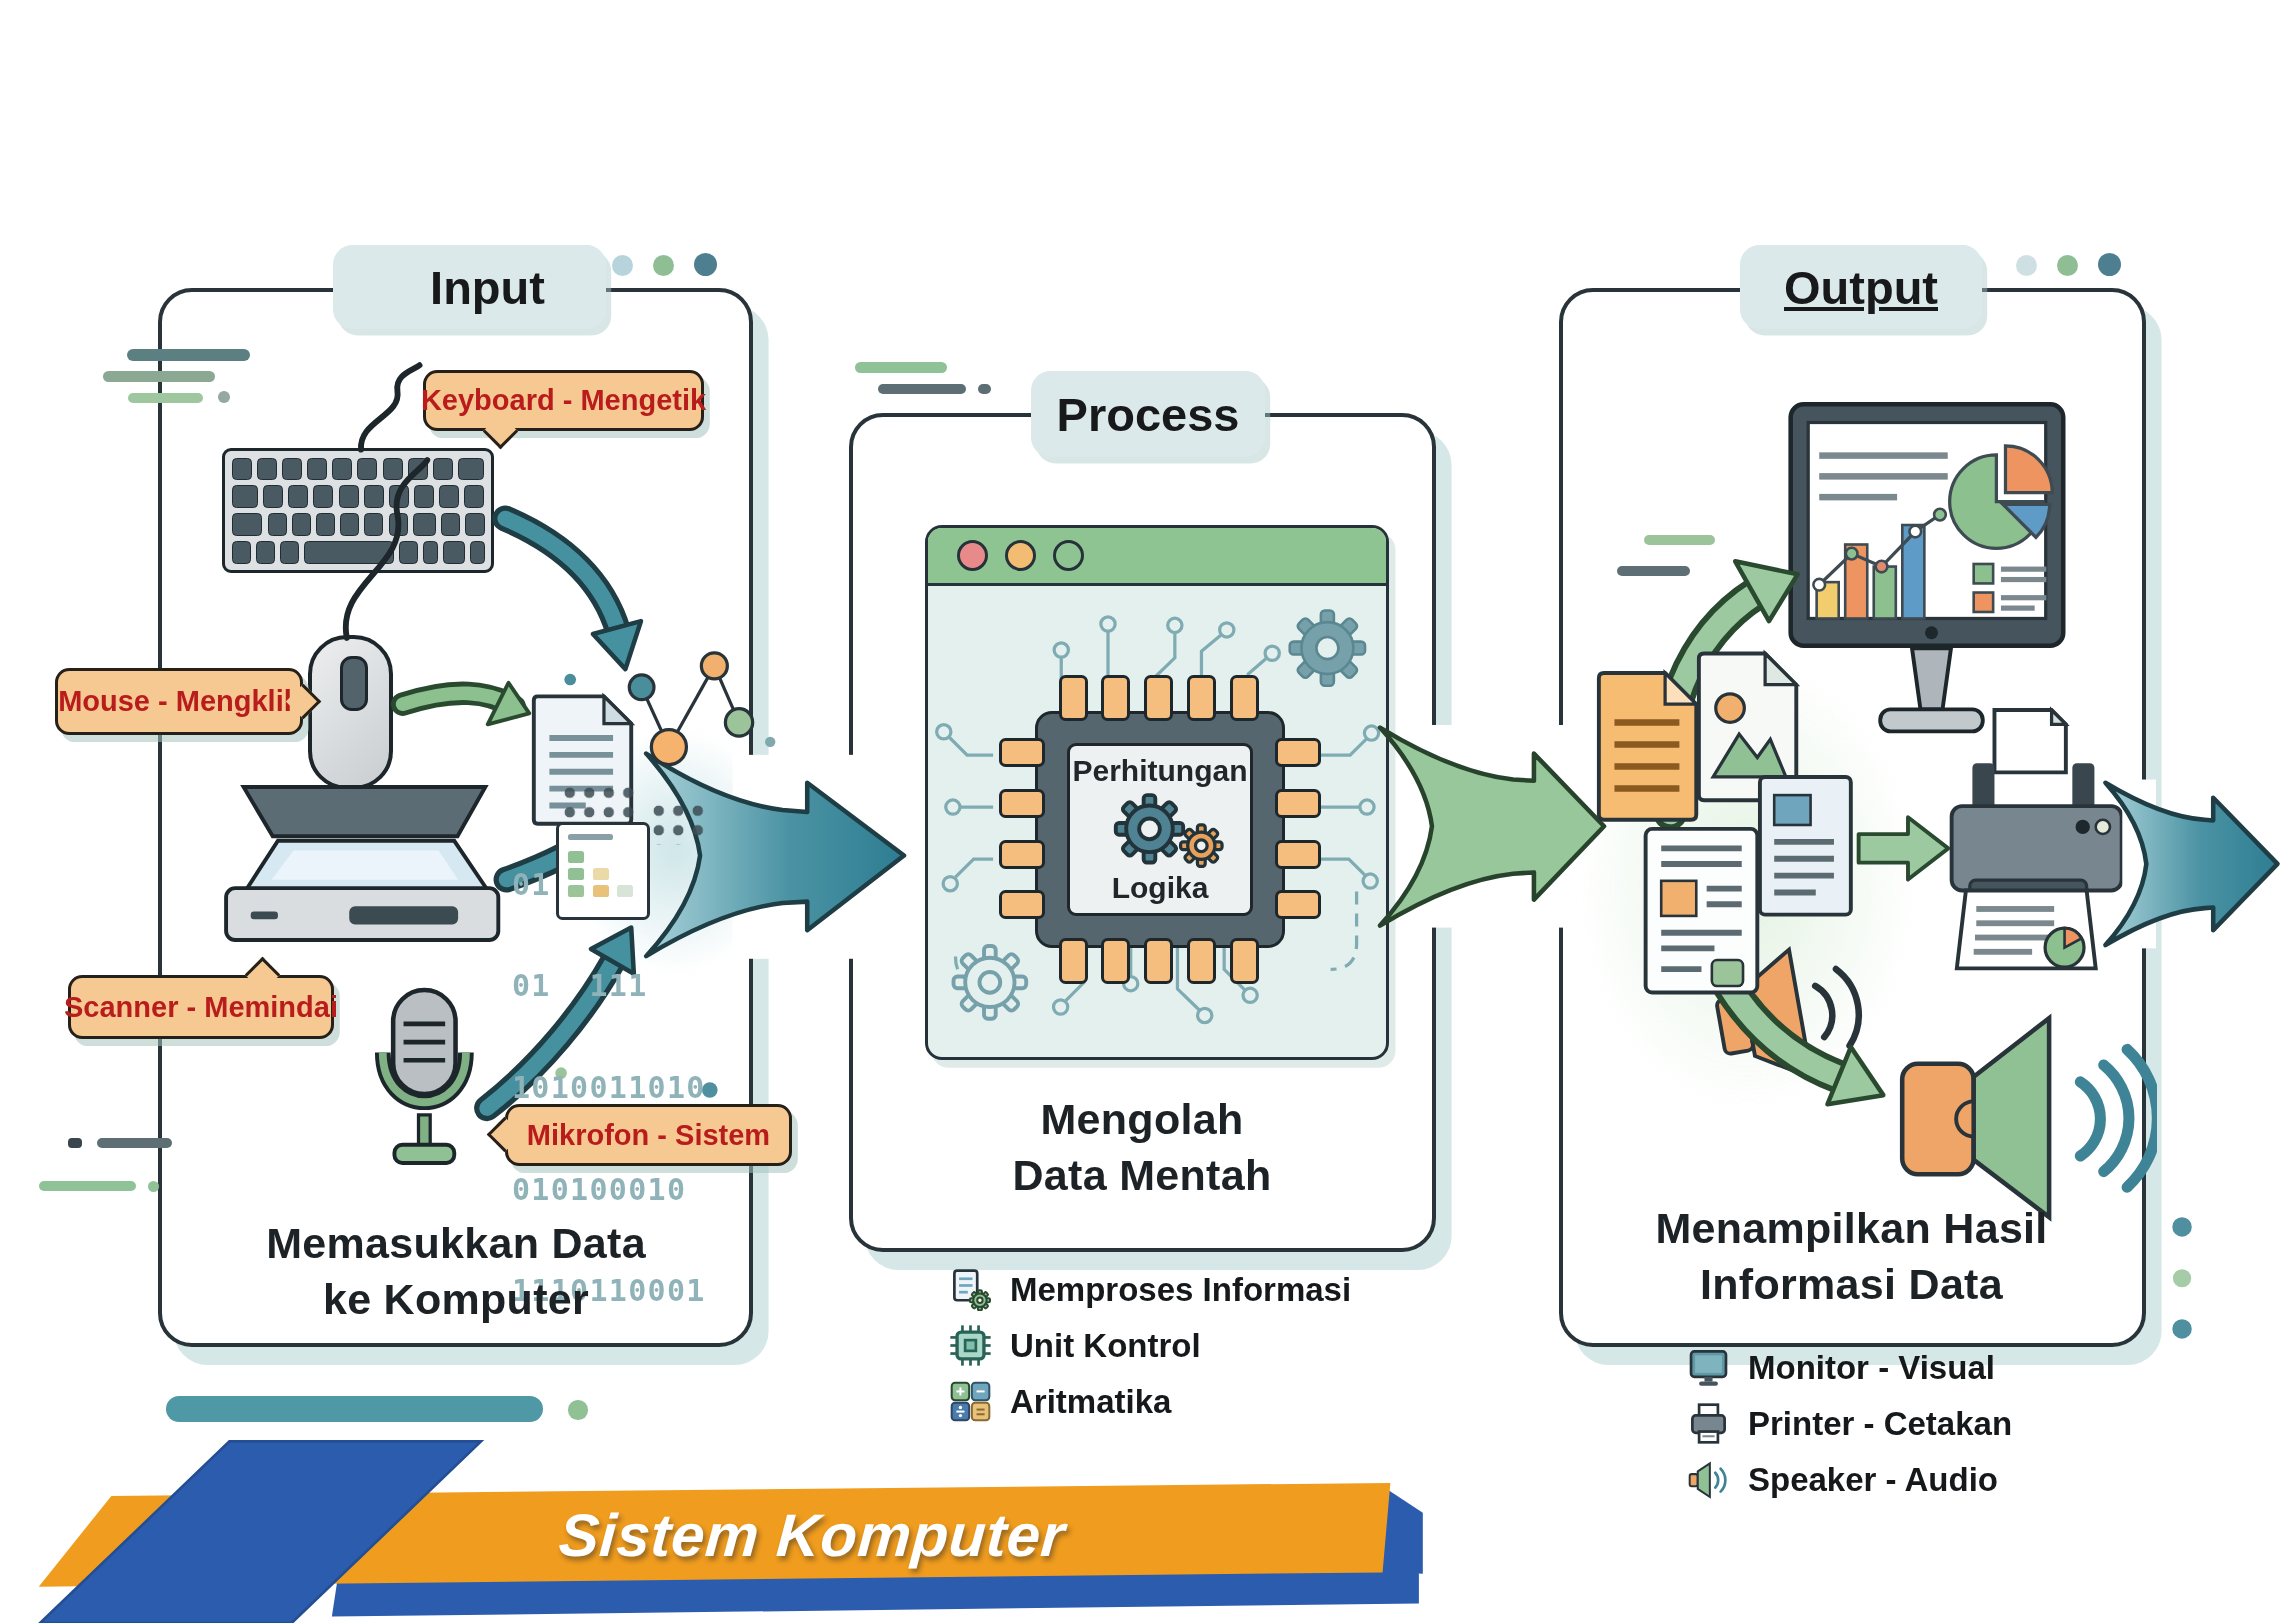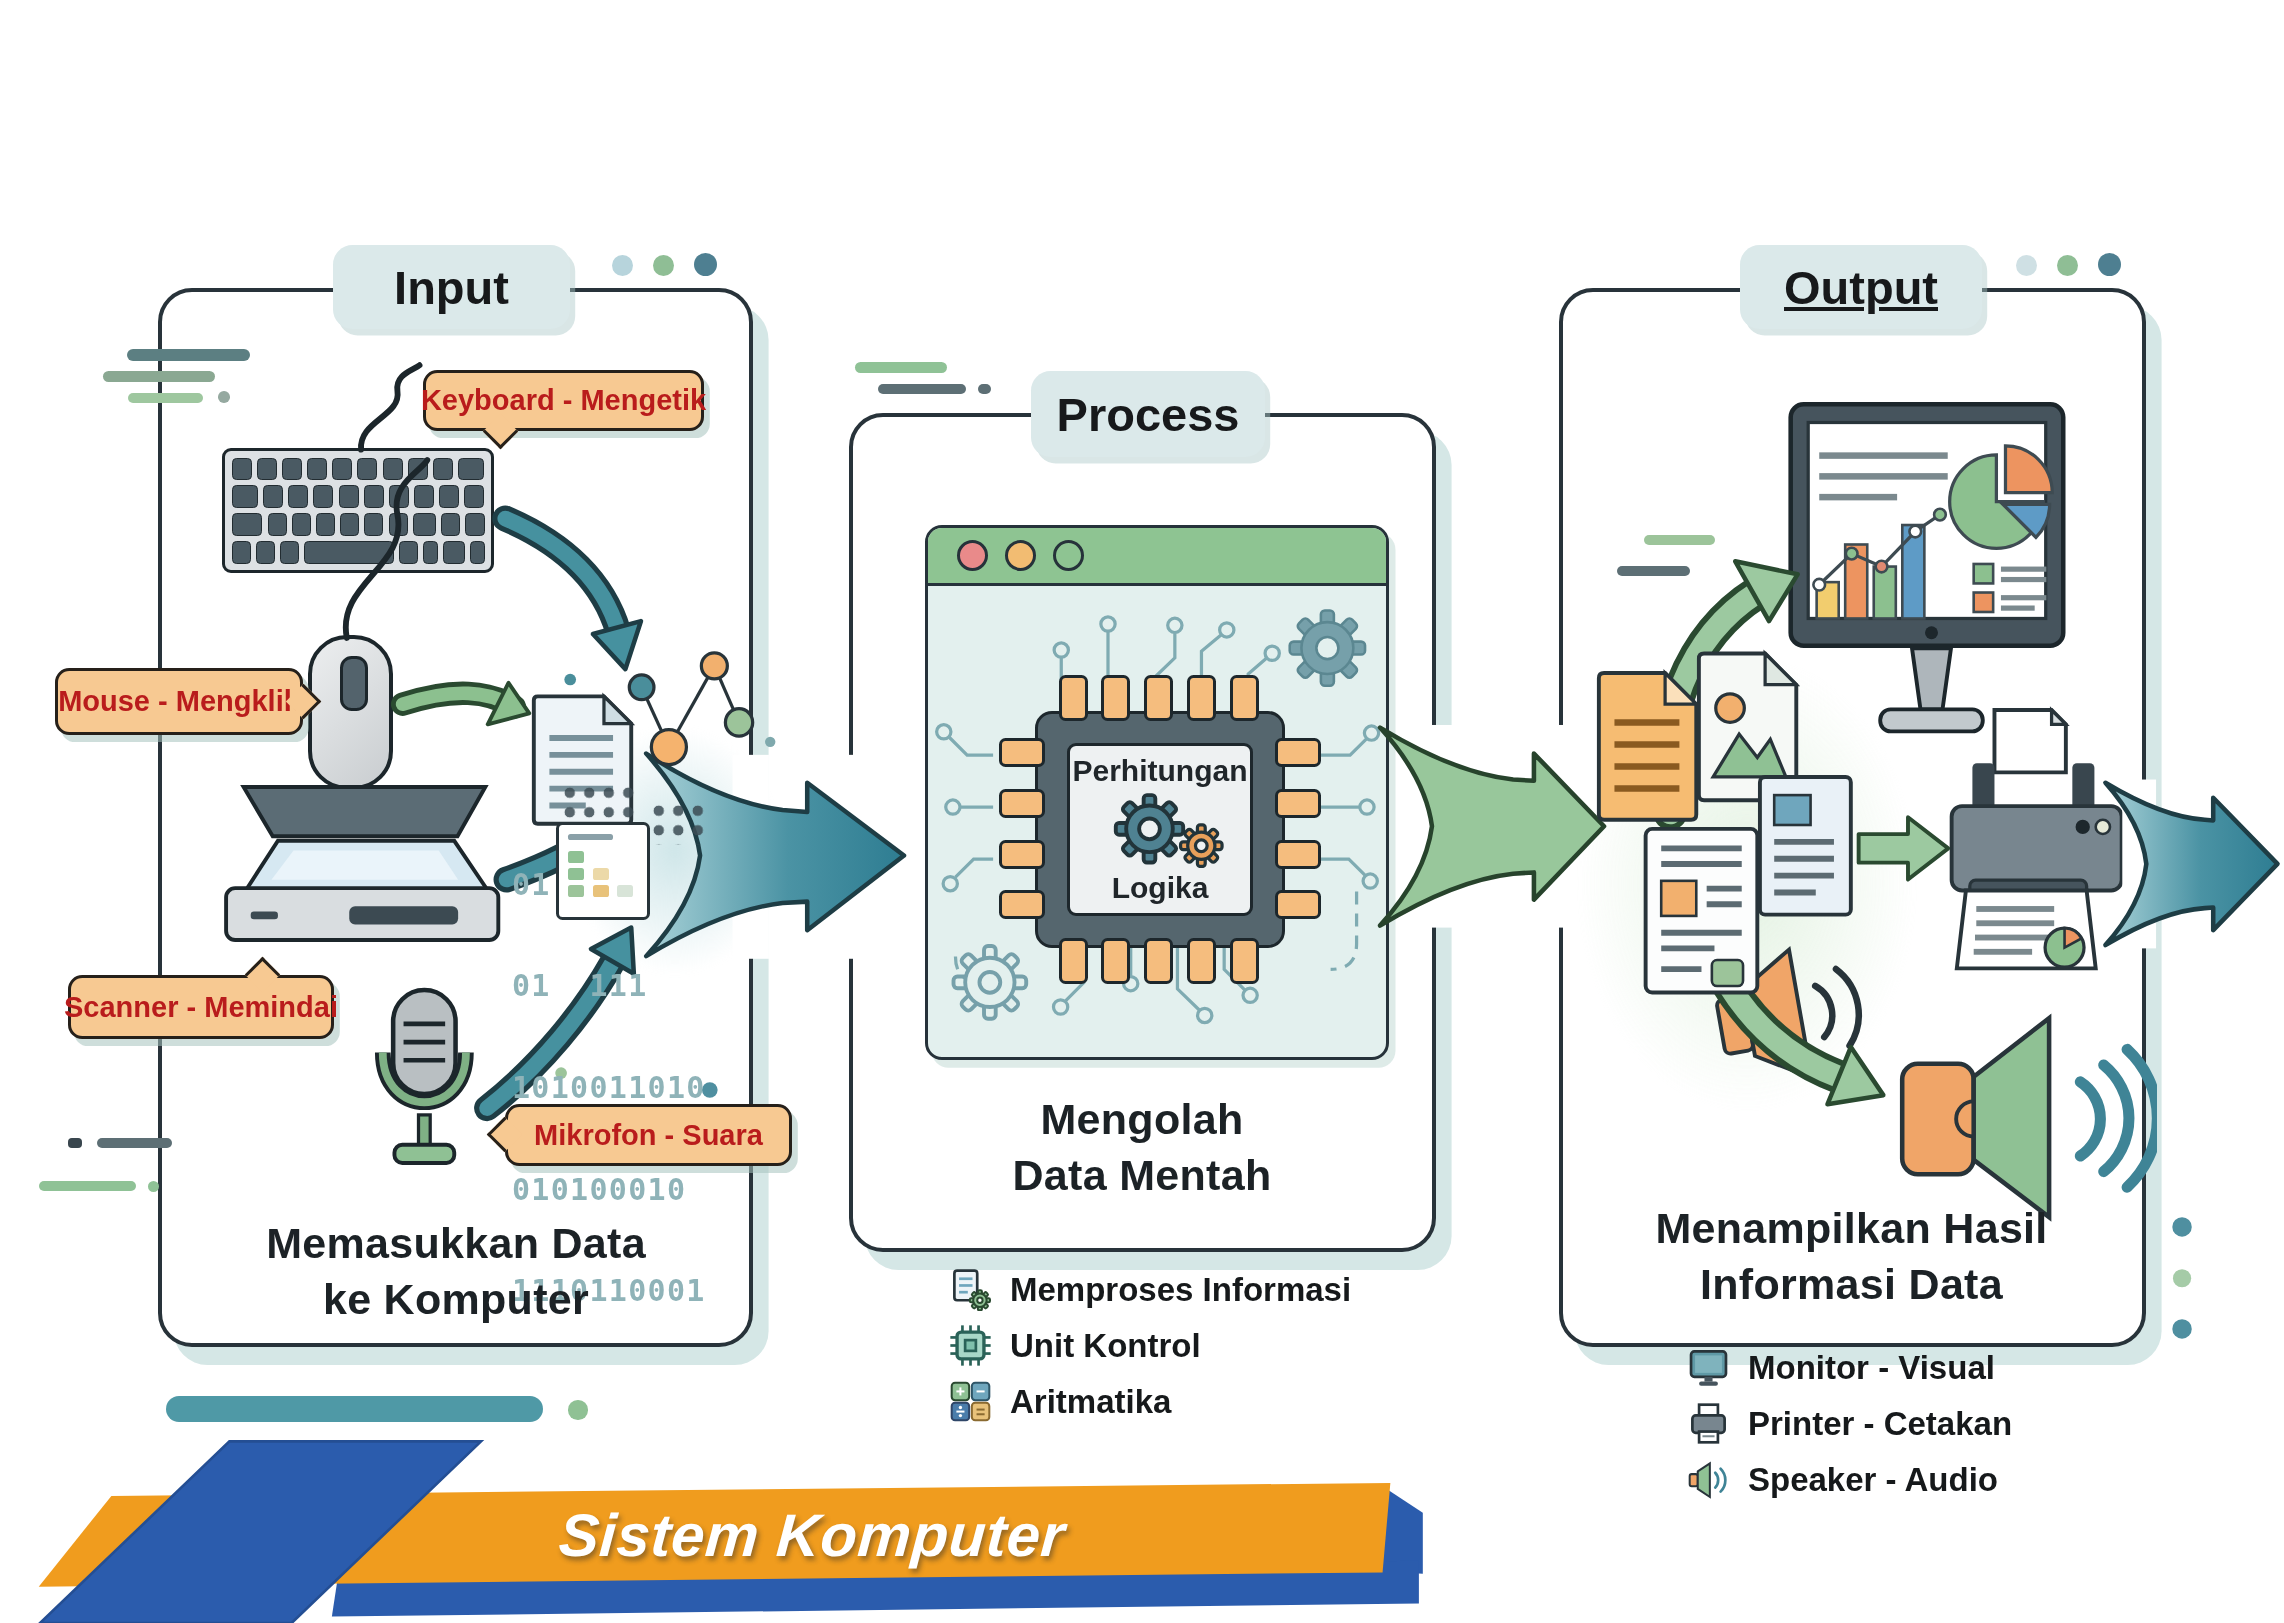--- a/index.html
+++ b/index.html
@@ -69,21 +69,21 @@
 
 <div class="stage">
 
   <div class="panel" style="left:158px;top:288px;width:587px;height:1051px;"></div>
   <div class="panel" style="left:849px;top:413px;width:579px;height:831px;"></div>
   <div class="panel" style="left:1559px;top:288px;width:579px;height:1051px;"></div>
 
   <div class="glow" style="left:571px;top:727px;width:208px;height:247px;background:radial-gradient(closest-side,#cfe6e9,rgba(207,230,233,0));"></div>
   <div class="glow" style="left:1578px;top:656px;width:338px;height:455px;background:radial-gradient(closest-side,#ddefdb,rgba(221,239,219,0));opacity:.8;"></div>
 
-  <div class="plabel" style="left:333px;top:245px;width:237px;height:84px;">
+  <div class="plabel" style="left:333px;top:245px;width:237px;height:84px;padding-left:36px;">
     <span>Input</span>
   </div>
   <div class="plabel" style="left:1031px;top:371px;width:234px;height:86px;">
     <span>Process</span>
   </div>
   <div class="plabel" style="left:1740px;top:245px;width:242px;height:84px;text-decoration:underline;">
     <span>Output</span>
   </div>
 
   <div class="dot" style="left:612px;top:255px;width:21px;height:21px;background:#b7d4dc;"></div>
@@ -525,21 +525,21 @@
   <div class="bubble tail-bl" style="left:423px;top:370px;width:275px;height:55px;">
     <span>Keyboard - Mengetik</span>
   </div>
   <div class="bubble tail-r" style="left:55px;top:668px;width:242px;height:61px;">
     <span>Mouse - Mengklik</span>
   </div>
   <div class="bubble tail-tr" style="left:68px;top:975px;width:260px;height:58px;">
     <span>Scanner - Memindai</span>
   </div>
   <div class="bubble tail-l" style="left:505px;top:1104px;width:281px;height:56px;">
-    <span>Mikrofon - Suara</span>
+    <span>Mikrofon - Sistem</span>
   </div>
 
   <div class="caption" style="left:908px;top:1092px;width:468px;">
     <div>Mengolah</div>
     <div>Data Mentah</div>
   </div>
   <div class="caption" style="left:183px;top:1216px;width:546px;">
     <div>Memasukkan Data</div>
     <div>ke Komputer</div>
   </div>

